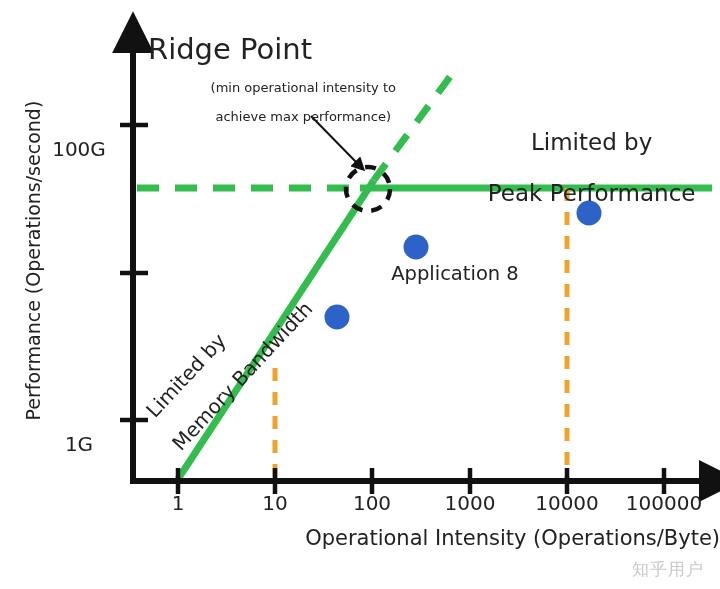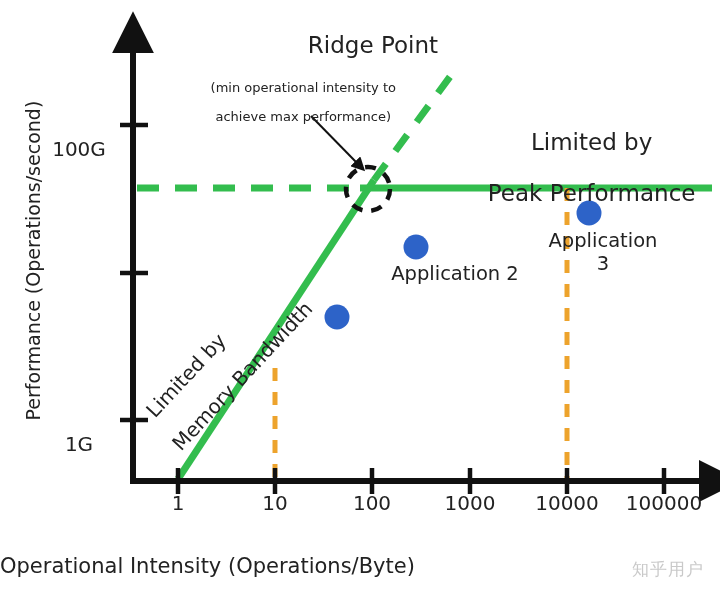--- a/index.html
+++ b/index.html
@@ -30,23 +30,23 @@
   .lbl {
     position: absolute;
     white-space: pre;
     line-height: 1.12;
     color: #222222;
   }
 
   
   #x-axis-title {
     left: 0;
-    top: 555px;
-    width: 720px;
-    text-align: left;
+    top: 527px;
+    width: 720px;
+    text-align: right;
     font-size: 21px;
   }
   #y-axis-title {
     left: -176px;
     top: 250px;
     width: 420px;
     text-align: center;
     font-size: 19px;
     transform: rotate(-90deg);
     transform-origin: 50% 50%;
@@ -68,22 +68,22 @@
     transform: translateY(-50%);
     color: #222222;
     margin-top: 24px;
   }
 
   
   #ridge-point-title {
     left: 148px;
     top: 33px;
     width: 290px;
-    text-align: right;
-    font-size: 23px;
+    text-align: left;
+    font-size: 29px;
   }
   #ridge-point-sub {
     left: 135px;
     top: 66px;
     width: 320px;
     text-align: center;
     font-size: 13px;
   }
   #peak-perf-note {
     left: 452px;
@@ -187,18 +187,17 @@
   </div>
 
   <div class="lbl" id="peak-perf-note">
     <span>Limited by</span><br>
     <span>Peak Performance</span>
   </div>
 
   <div class="rot-label" id="mem-bw-line1">Limited by</div>
   <div class="rot-label" id="mem-bw-line2">Memory Bandwidth</div>
 
-  <div class="app-label" style="left:455px; top:262px">Application 2</div>
-  <div class="app-label" style="left:603px; top:229px">Application 3</div>
+  <div class="app-label" style="left:455px; top:262px">Application 8</div>
 
   <div id="watermark">知乎用户</div>
 
 </div>
 
 </body></html>

